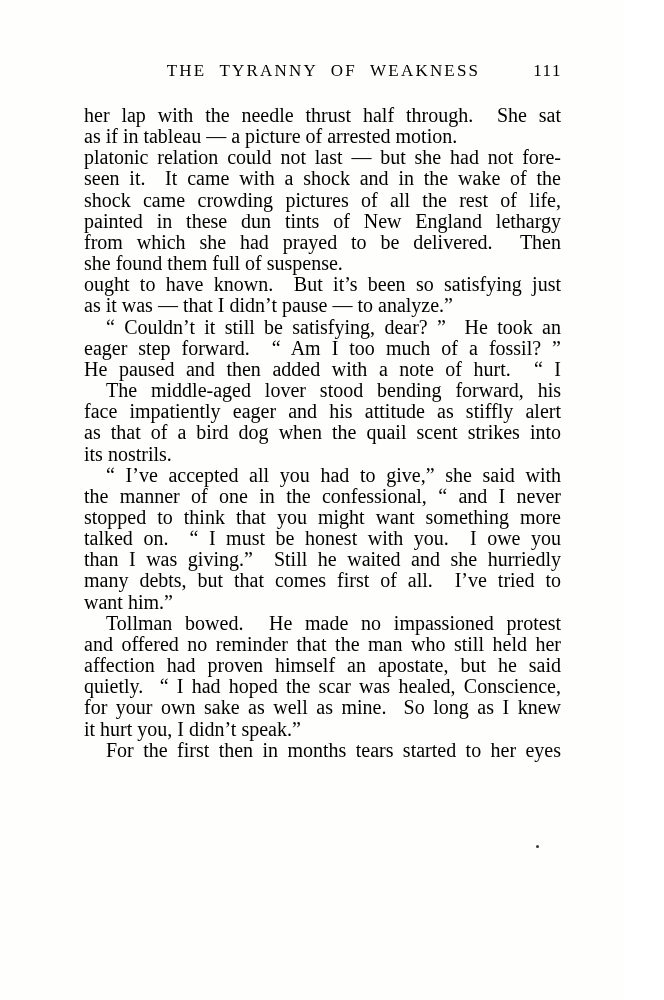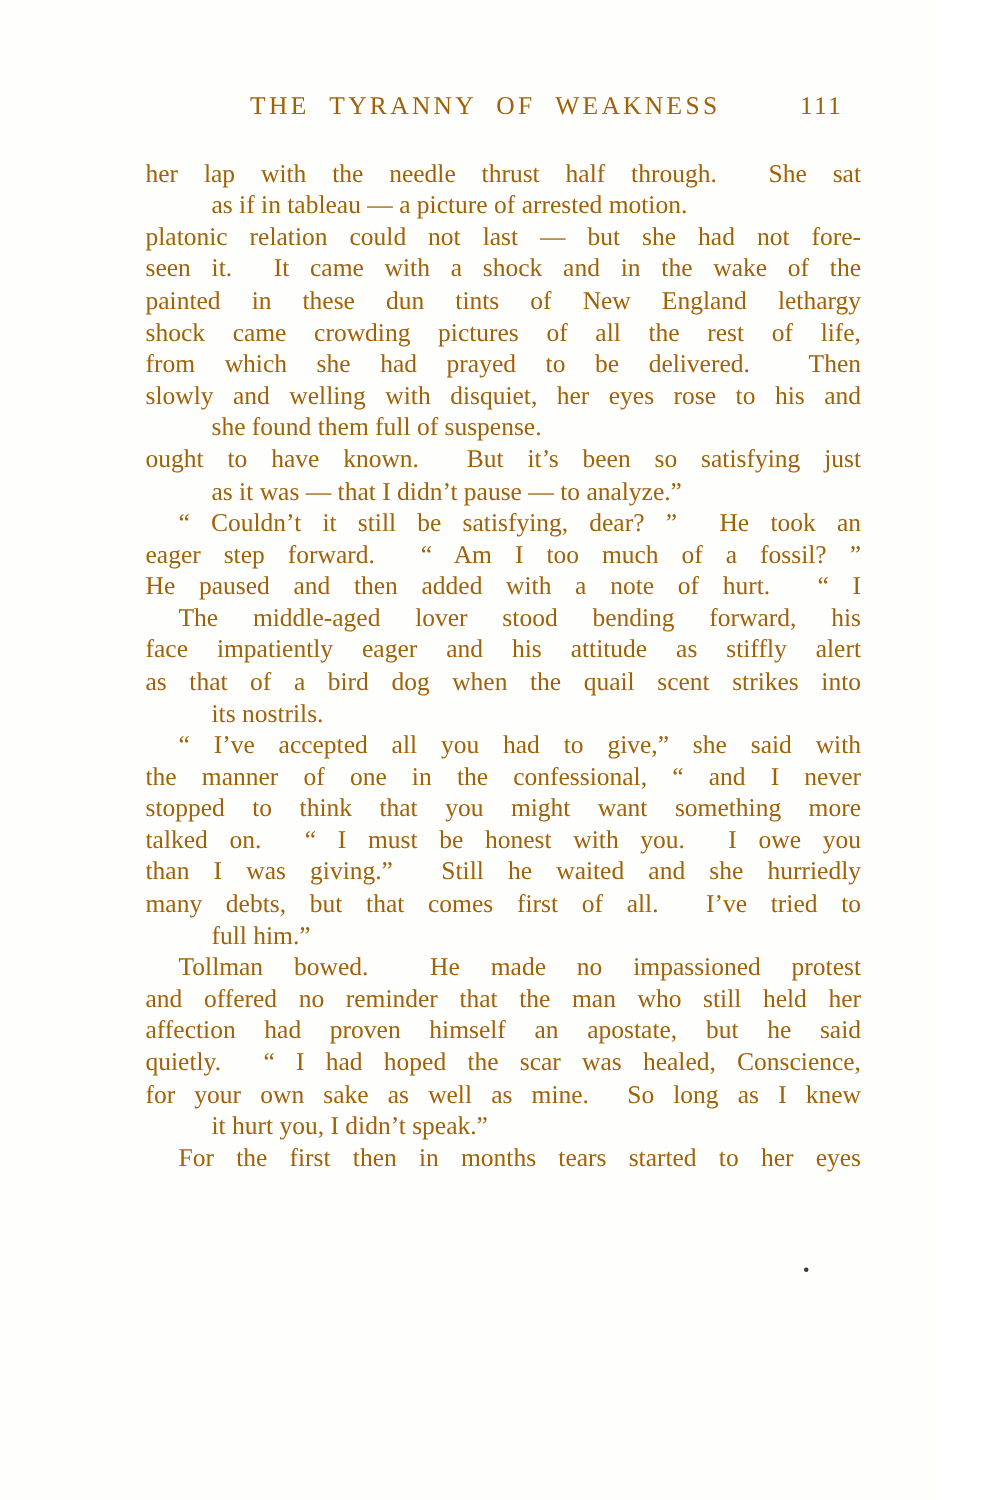--- a/index.html
+++ b/index.html
@@ -6,21 +6,21 @@
     margin: 0;
     padding: 0;
     background: #ffffff;
   }
   .page {
     position: relative;
     width: 582px;
     height: 1000px;
     background: #fefefd;
     font-family: "Liberation Serif", serif;
-    color: #a16207;
+    color: #000000;
     overflow: hidden;
     padding-left: 42px;
   }
   .running-head {
     position: absolute;
     left: 85px;
     top: 61px;
     width: 477px;
     height: 22px;
     font-size: 17px;
@@ -33,34 +33,33 @@
     white-space: nowrap;
   }
   .head-pagenum {
     position: absolute;
     right: 0;
     top: 0;
     letter-spacing: 1.5px;
   }
   .text-block {
     position: absolute;
-    left: 97px;
+    left: 84px;
     top: 105px;
     width: 477px;
-    font-size: 17px;
+    font-size: 20px;
     line-height: 21.15px;
   }
   .line {
     text-align: justify;
     text-align-last: justify;
     white-space: pre-wrap;
   }
   .line.para-end {
     text-align-last: left;
-    margin-left: 44px;
   }
   .line.indent {
     text-indent: 22px;
   }
   .artifact-dot {
     position: absolute;
     left: 536px;
     top: 845px;
     width: 3px;
     height: 3px;
@@ -75,41 +74,40 @@
   <div class="running-head">
     <span class="head-title">THE TYRANNY OF WEAKNESS</span>
     <span class="head-pagenum">111</span>
   </div>
 
   <div class="text-block">
       <div class="line">her lap with the needle thrust half through.  She sat</div>
       <div class="line para-end">as if in tableau — a picture of arrested motion.</div>
       <div class="line">platonic relation could not last — but she had not fore-</div>
       <div class="line">seen it.  It came with a shock and in the wake of the</div>
+      <div class="line">shock came crowding pictures of all the rest of life,</div>
       <div class="line">painted in these dun tints of New England lethargy</div>
-      <div class="line">shock came crowding pictures of all the rest of life,</div>
       <div class="line">from which she had prayed to be delivered.  Then</div>
-      <div class="line">slowly and welling with disquiet, her eyes rose to his and</div>
       <div class="line para-end">she found them full of suspense.</div>
       <div class="line">ought to have known.  But it’s been so satisfying just</div>
       <div class="line para-end">as it was — that I didn’t pause — to analyze.”</div>
       <div class="line indent">“ Couldn’t it still be satisfying, dear? ”  He took an</div>
       <div class="line">eager step forward.  “ Am I too much of a fossil? ”</div>
       <div class="line">He paused and then added with a note of hurt.  “ I</div>
       <div class="line indent">The middle-aged lover stood bending forward, his</div>
       <div class="line">face impatiently eager and his attitude as stiffly alert</div>
       <div class="line">as that of a bird dog when the quail scent strikes into</div>
       <div class="line para-end">its nostrils.</div>
       <div class="line indent">“ I’ve accepted all you had to give,” she said with</div>
       <div class="line">the manner of one in the confessional, “ and I never</div>
       <div class="line">stopped to think that you might want something more</div>
       <div class="line">talked on.  “ I must be honest with you.  I owe you</div>
       <div class="line">than I was giving.”  Still he waited and she hurriedly</div>
       <div class="line">many debts, but that comes first of all.  I’ve tried to</div>
-      <div class="line para-end">full him.”</div>
+      <div class="line para-end">want him.”</div>
       <div class="line indent">Tollman bowed.  He made no impassioned protest</div>
       <div class="line">and offered no reminder that the man who still held her</div>
       <div class="line">affection had proven himself an apostate, but he said</div>
       <div class="line">quietly.  “ I had hoped the scar was healed, Conscience,</div>
       <div class="line">for your own sake as well as mine.  So long as I knew</div>
       <div class="line para-end">it hurt you, I didn’t speak.”</div>
       <div class="line indent">For the first then in months tears started to her eyes</div>
     </div>
 
   <div class="artifact-dot"></div>

